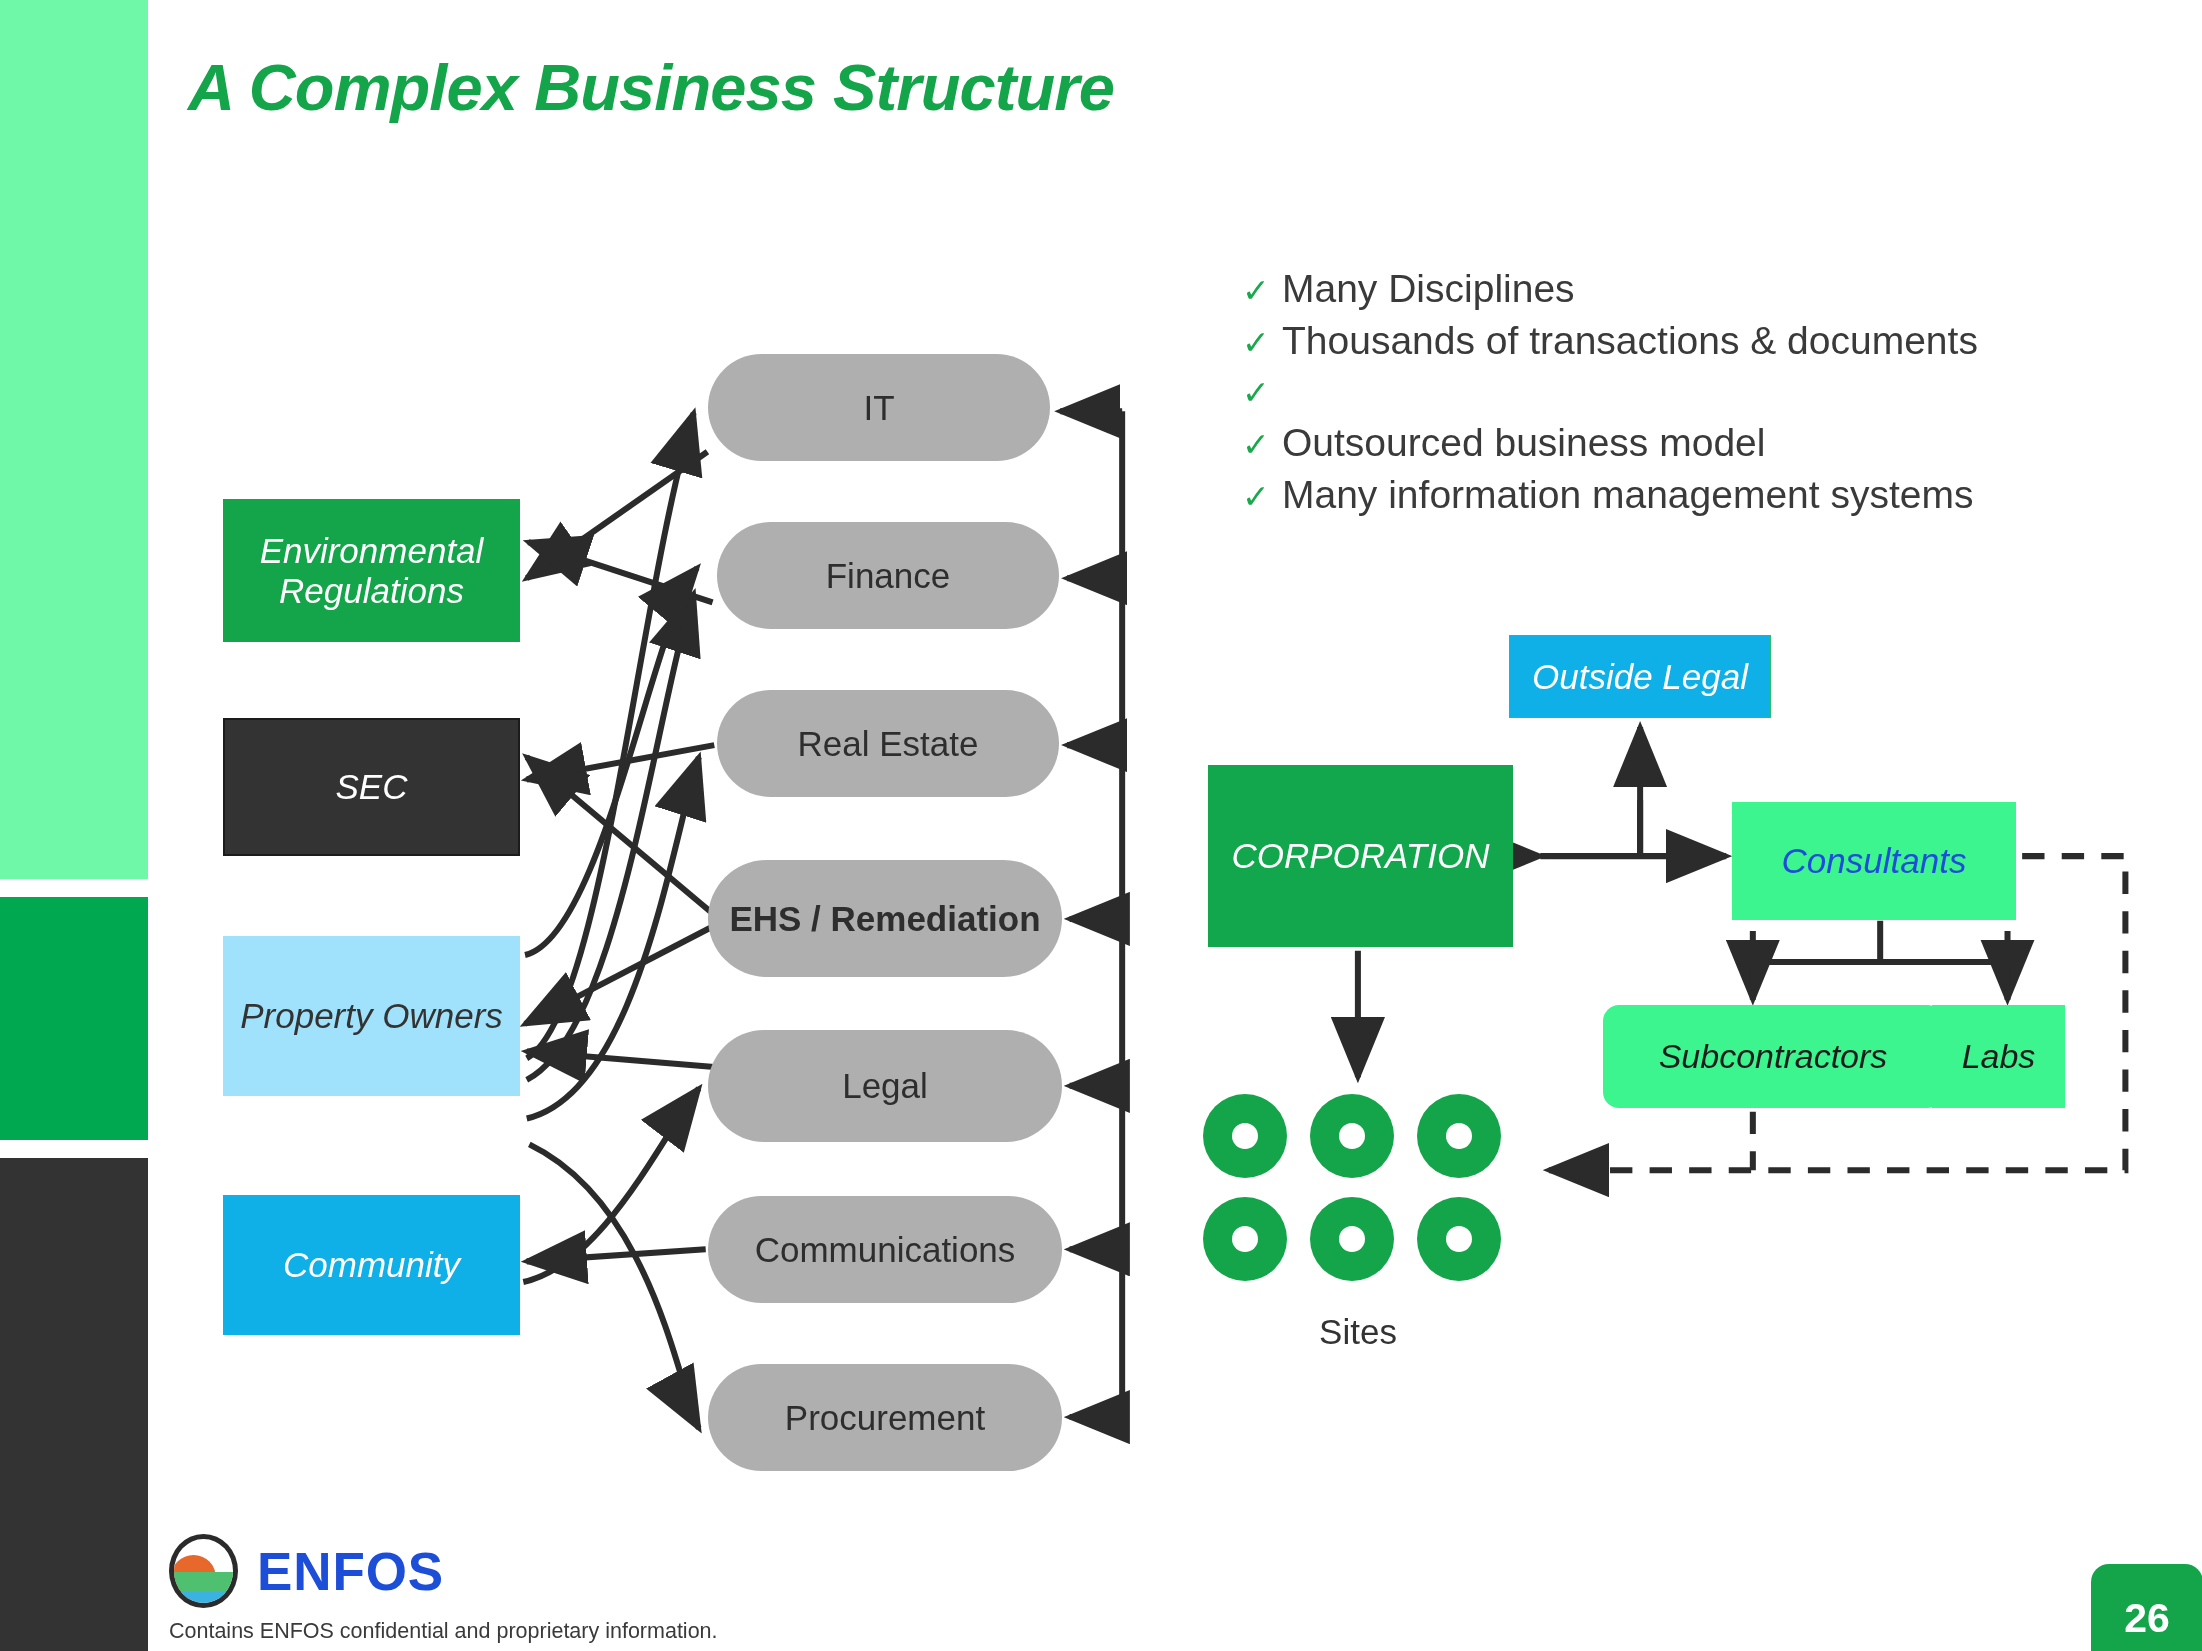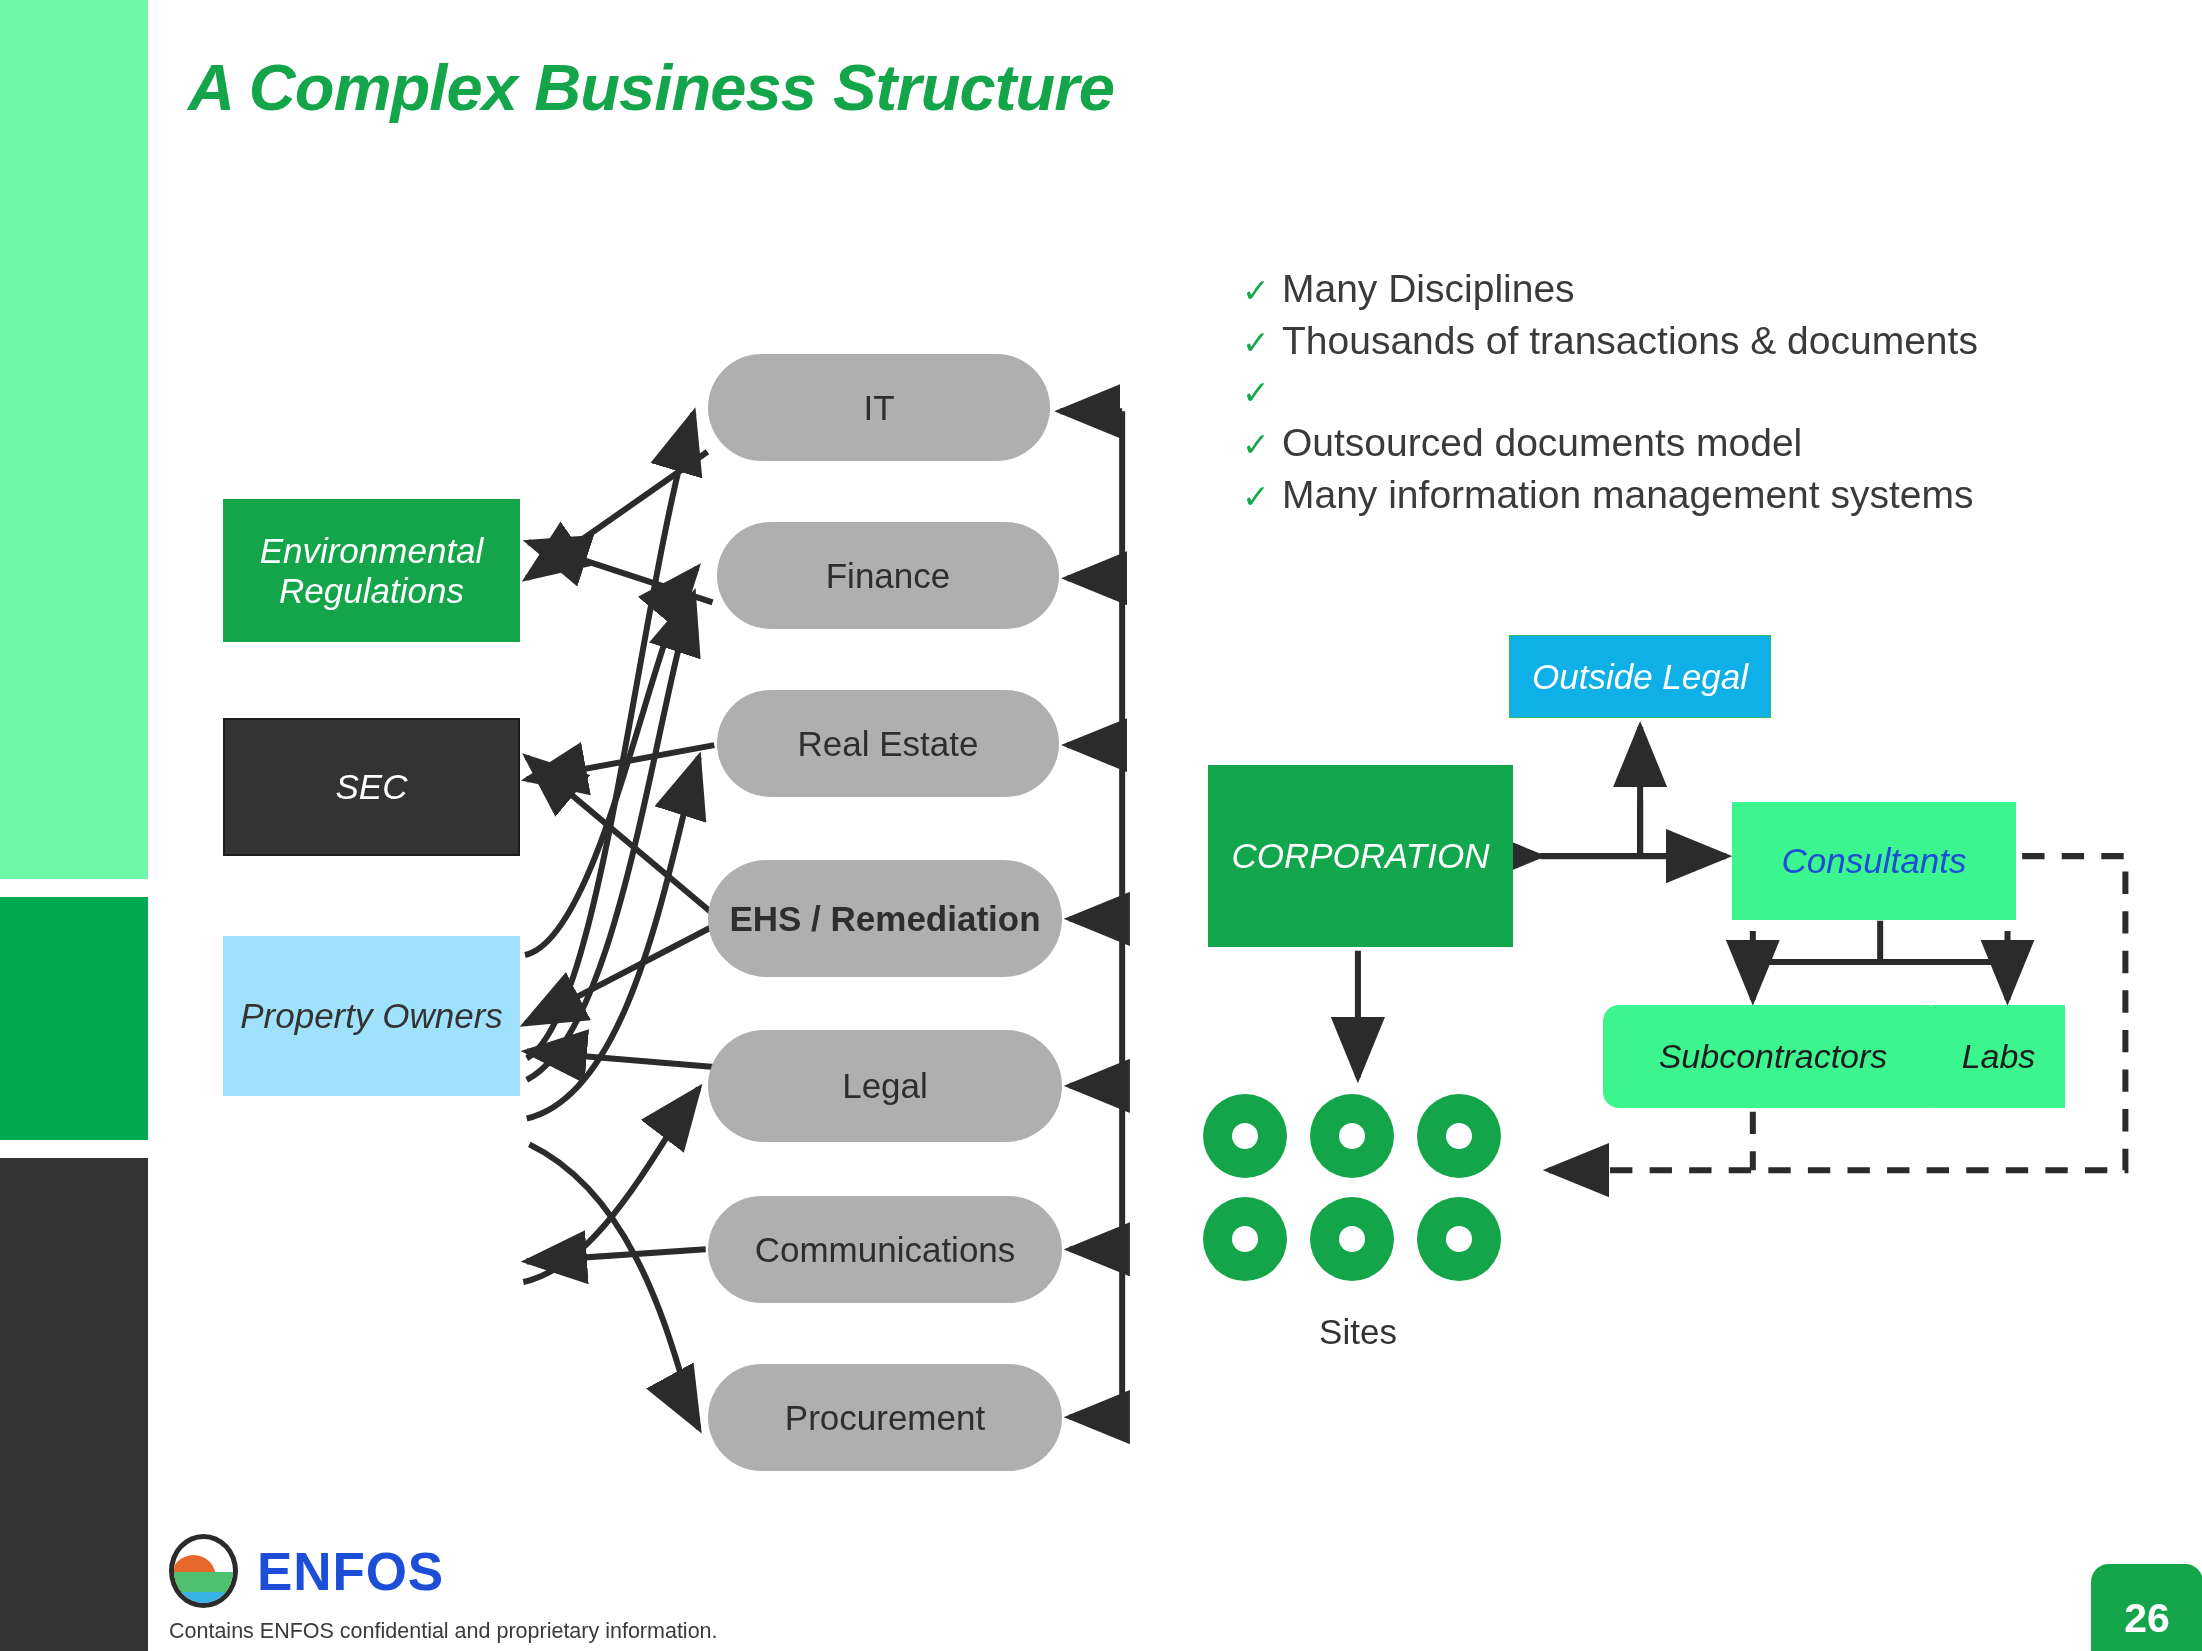--- a/index.html
+++ b/index.html
@@ -108,21 +108,21 @@
     </div>
     <div class="bullet">
       <span class="tick">✓</span>
       <span class="btxt">Thousands of transactions &amp; documents</span>
     </div>
     <div class="bullet">
       <span class="tick">✓</span>
     </div>
     <div class="bullet">
       <span class="tick">✓</span>
-      <span class="btxt">Outsourced documents model</span>
+      <span class="btxt">Outsourced business model</span>
     </div>
     <div class="bullet">
       <span class="tick">✓</span>
       <span class="btxt">Many information management systems</span>
     </div>
   </div>
 
   <svg class="overlay" viewBox="0 0 2560 1920">
     <defs>
       <marker id="ah" markerWidth="11" markerHeight="9" refX="10" refY="4.5" orient="auto" markerUnits="strokeWidth">
@@ -175,20 +175,21 @@
     <g stroke="#2b2b2b" fill="none" stroke-width="7" stroke-dasharray="26 20">
       <path d="M2350,995 L2470,995 L2470,1360 L1810,1360"></path>
       <path d="M2037,1292 L2037,1360"></path>
     </g>
     <path d="M1840,1360 L1800,1360" stroke="#2b2b2b" stroke-width="7" fill="none" marker-end="url(#ah)"></path>
   </svg>
 
   <div class="box" id="box-envreg">Environmental Regulations</div>
   <div class="box" id="box-propowners">Property Owners</div>
   <div class="box" id="box-sec">SEC</div>
+  <div class="box" id="box-community">Community</div>
 
   <div class="pill" id="pill-it">IT</div>
   <div class="pill" id="pill-finance">Finance</div>
   <div class="pill" id="pill-realestate">Real Estate</div>
   <div class="pill" id="pill-ehs">EHS / Remediation</div>
   <div class="pill" id="pill-legal">Legal</div>
   <div class="pill" id="pill-comms">Communications</div>
   <div class="pill" id="pill-procurement">Procurement</div>
 
   <div class="box" id="box-corporation">CORPORATION</div>

